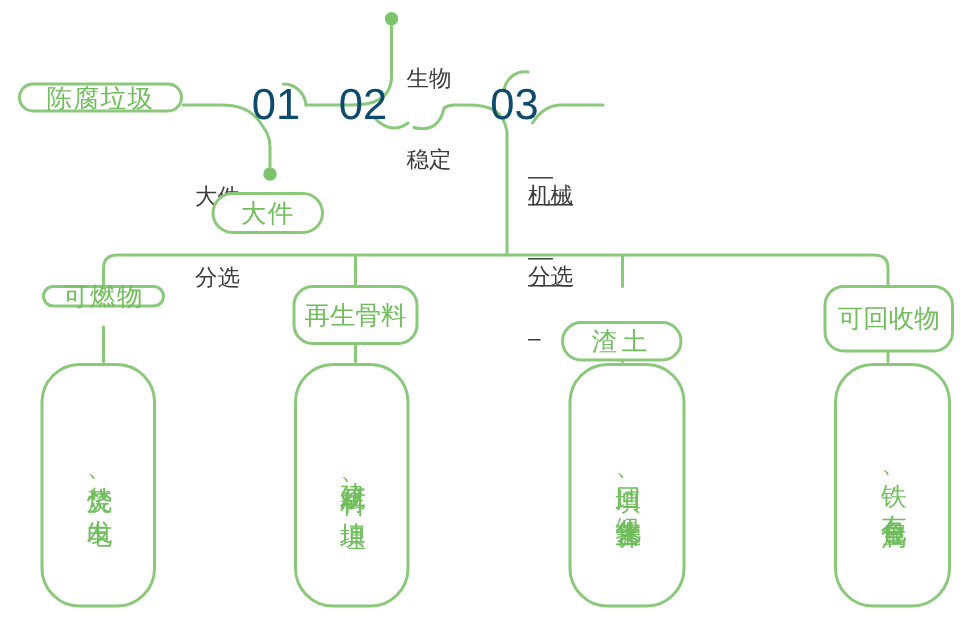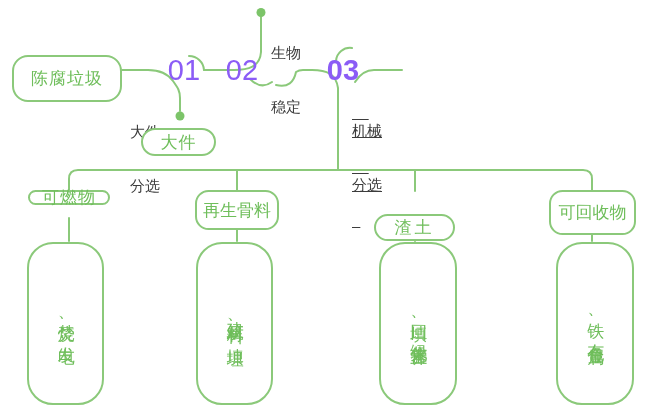--- a/index.html
+++ b/index.html
@@ -20,21 +20,21 @@
     color: #6fbe5b;
     font-size: 17px;
     display: flex;
     align-items: center;
     justify-content: center;
     letter-spacing: 1px;
     background: #ffffff;
   }
   .station-number {
     position: absolute;
-    color: #8b5cf6;
+    color: #0c4a6e;
     font-size: 29px;
     width: 50px;
     text-align: center;
     line-height: 34px;
   }
   .proc-label {
     position: absolute;
     color: #3c3c3c;
     font-size: 15px;
     line-height: 18px;
@@ -89,27 +89,27 @@
       <path d="M69 218 L69 241"></path>
       <path d="M237 218 L237 241"></path>
       <path d="M415 218 L415 241"></path>
       <path d="M592 218 L592 241"></path>
 
       <circle cx="180" cy="116" r="4.5" fill="#7cc469" stroke="none"></circle>
       <circle cx="261" cy="12.5" r="4.5" fill="#7cc469" stroke="none"></circle>
     </g>
   </svg>
 
-  <div class="pill" style="left:12px; top:55px; width:110px; height:47px;">
+  <div class="pill" style="left:12px; top:55px; width:110px; height:20px;">
     <span>陈腐垃圾</span>
   </div>
 
   <div class="station-number" style="left:159px; top:53px;">01</div>
   <div class="station-number" style="left:217px; top:53px;">02</div>
-  <div class="station-number" style="left:318px; top:53px;font-weight:bold;">03</div>
+  <div class="station-number" style="left:318px; top:53px;">03</div>
 
   <div class="proc-label" style="left:271px; top:8px;">
     <span>生物</span>
     <span>稳定</span>
   </div>
   <div class="proc-label" style="left:130px; top:87px;">
     <span>大件</span>
     <span>分选</span>
   </div>
   <div class="proc-label" style="left:352px; top:86px;text-decoration:underline;">

